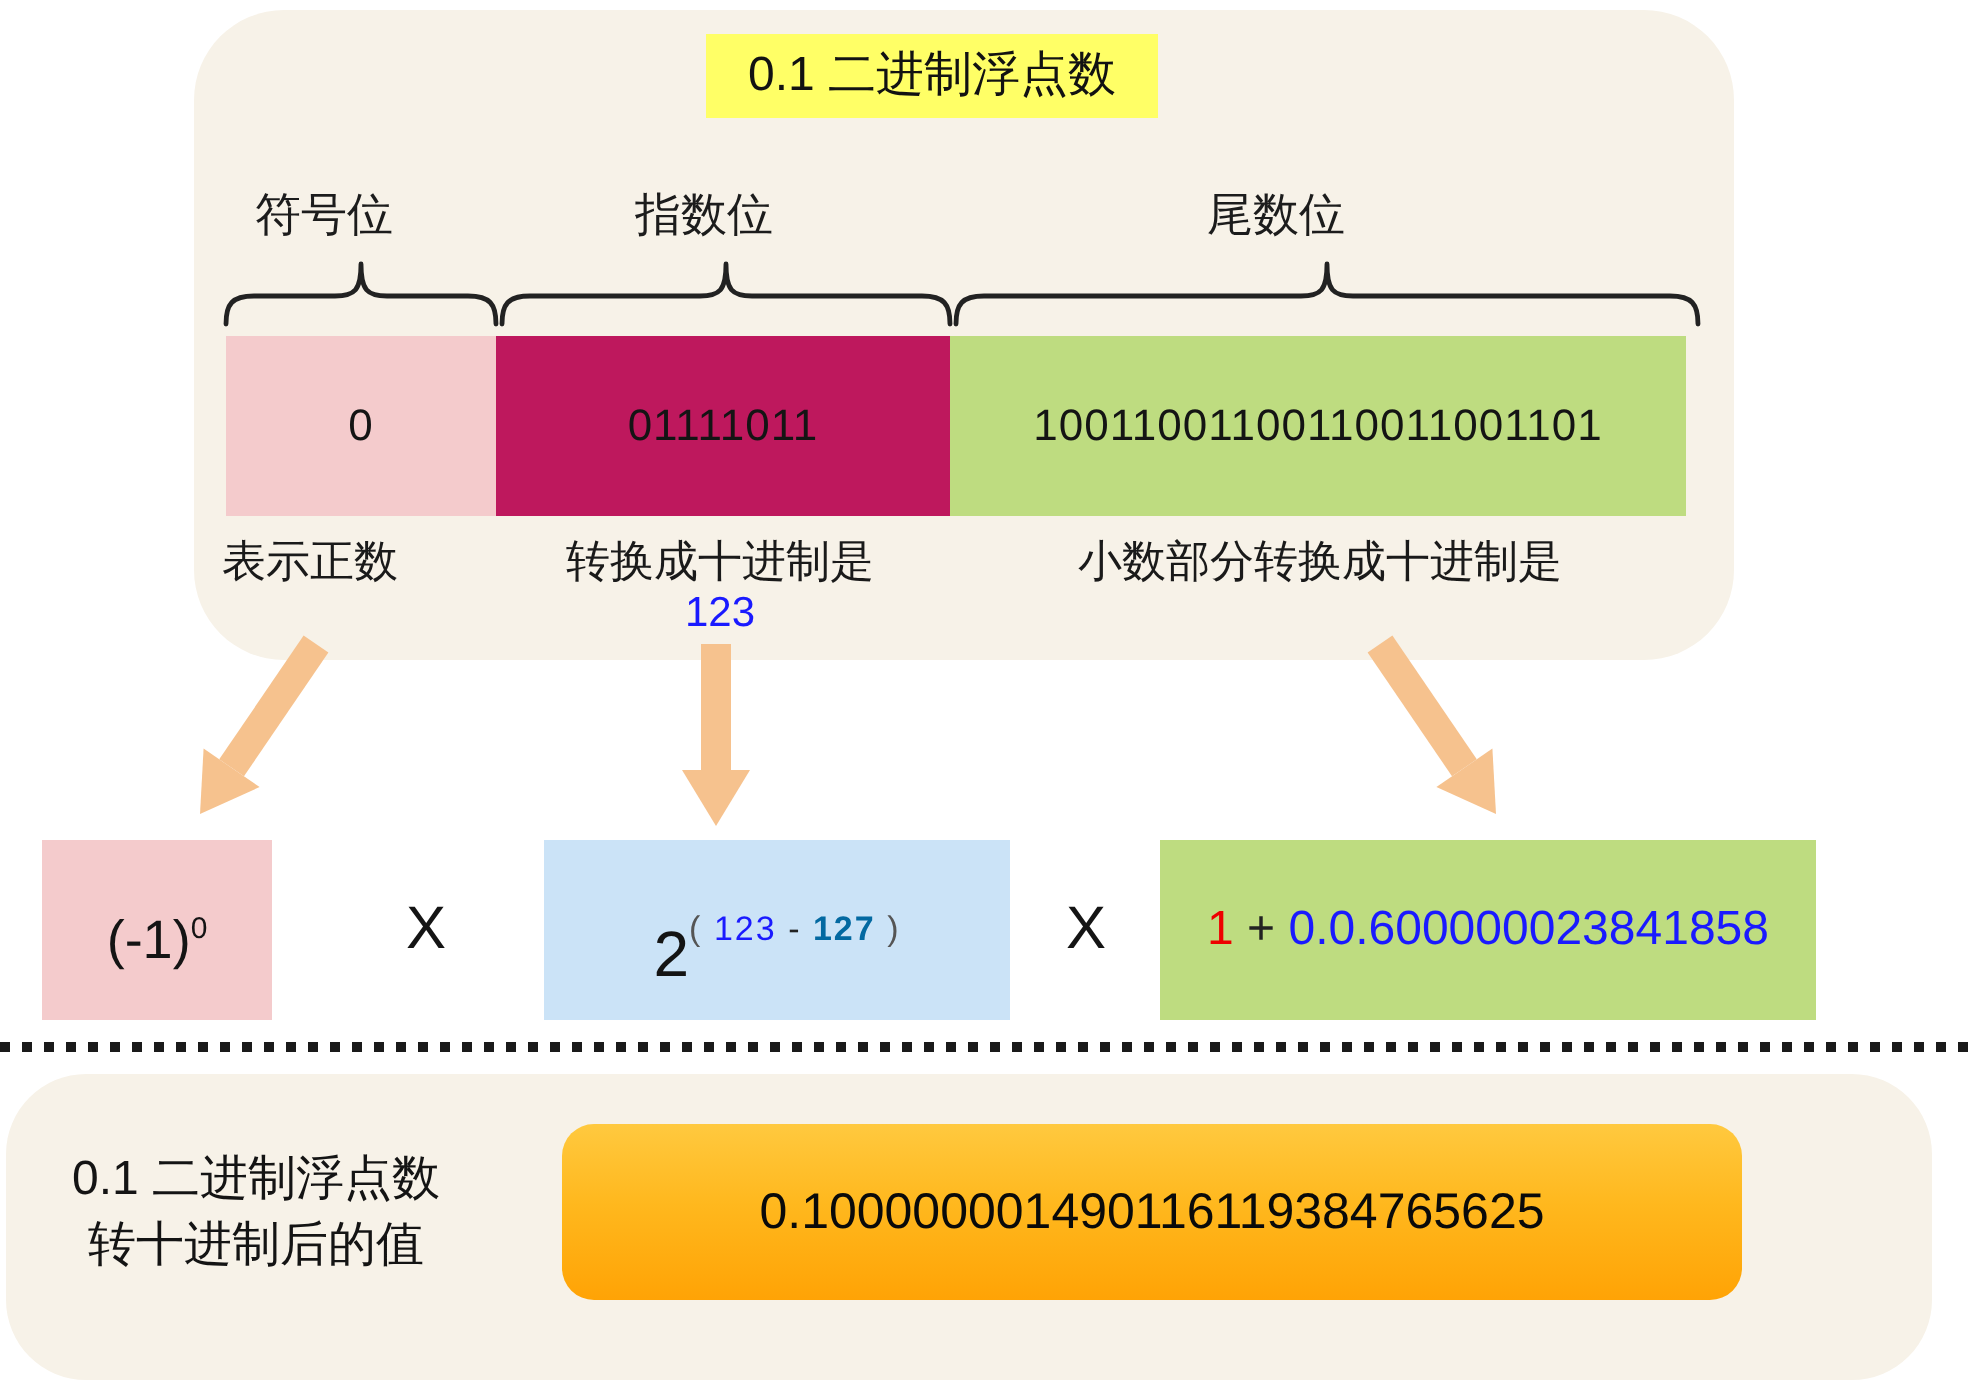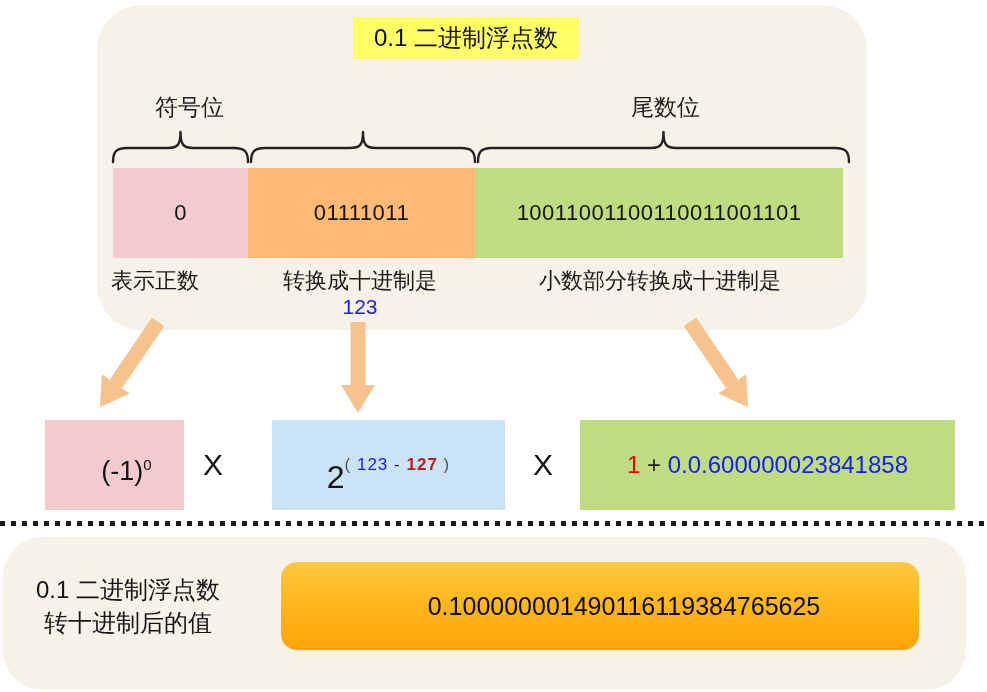--- a/index.html
+++ b/index.html
@@ -11,78 +11,79 @@
     text-decoration:underline;
   }
   .panel{position:absolute;background:#f7f2e8;}
   .top-panel{left:97px;top:5px;width:770px;height:325px;border-radius:45px;}
   .bottom-panel{left:3px;top:537px;width:963px;height:153px;border-radius:40px;}
   .title-highlight{
     position:absolute;left:353px;top:17px;width:226px;height:42px;
     background:#ffff66;text-align:center;line-height:42px;
     font-size:24px;color:#121212;
   }
-  .field-label{position:absolute;top:92px;width:124px;text-align:right;font-size:23px;color:#1c1c1c;}
+  .field-label{position:absolute;top:92px;width:124px;text-align:center;font-size:23px;color:#1c1c1c;}
   .lbl-sign{left:100px;}
   .lbl-exp{left:290px;}
   .lbl-man{left:576px;}
   .braces{position:absolute;left:97px;top:126px;width:770px;height:40px;}
   .bit-box{position:absolute;top:168px;height:90px;line-height:90px;text-align:center;font-size:22px;letter-spacing:.5px;color:#141414;}
   .box-sign{left:113px;width:135px;background:#f4cbcc;}
-  .box-exp{left:248px;width:227px;background:#fdba74;}
+  .box-exp{left:248px;width:227px;background:#be185d;}
   .box-man{left:475px;width:368px;background:#bedc80;}
   .note{position:absolute;top:266px;text-align:center;font-size:22px;color:#1a1a1a;}
   .note-1{left:95px;width:120px;}
   .note-2{left:260px;width:200px;}
   .note-3{left:510px;width:300px;}
   .note-val{position:absolute;top:295px;text-align:center;font-size:21px;color:#1a1aff;}
   .val-2{left:260px;width:200px;}
   .val-3{left:510px;width:300px;}
   .arrows{position:absolute;left:0;top:315px;width:987px;height:105px;}
   .f-box{position:absolute;top:420px;height:90px;line-height:90px;text-align:center;}
-  .f-sign{left:45px;width:115px;background:#f4cbcc;font-size:27px;color:#141414;padding-left:24px;}
+  .f-sign{left:21px;width:115px;background:#f4cbcc;font-size:27px;color:#141414;}
   .f-exp{left:272px;width:233px;background:#cbe3f7;}
-  .f-man{left:580px;width:375px;background:#bedc80;font-size:24px;}
+  .f-man{left:580px;width:328px;background:#bedc80;font-size:24px;}
   .mult{position:absolute;top:420px;width:50px;height:90px;line-height:90px;text-align:center;font-size:30px;color:#141414;}
   .mult-1{left:188px;}
   .mult-2{left:518px;}
   .sup{vertical-align:super;font-size:15px;}
   .exp-base{font-size:32px;color:#141414;}
   .exp-sup{vertical-align:18px;font-size:17px;letter-spacing:1px;}
   .c-paren{color:#555;}
   .c-blue{color:#1a1aff;}
   .c-dash{color:#222;}
-  .c-red{color:#b91c1c;font-weight:bold;}
+  .c-red{color:#0369a1;font-weight:bold;}
   .man-one{color:#ee0000;}
   .man-plus{color:#222;}
   .man-frac{color:#1a1aff;}
   .dotted-line{
     position:absolute;left:0;top:521px;width:987px;height:5px;
     background:repeating-linear-gradient(90deg,#1a1a1a 0 5px,transparent 5px 11px);
   }
   .result-label{
     position:absolute;left:18px;top:573px;width:220px;
     text-align:center;font-size:24px;line-height:33px;color:#141414;font-weight:500;
   }
   .result-box{
     position:absolute;left:281px;top:562px;width:590px;height:88px;border-radius:16px;
     background:linear-gradient(180deg,#ffc93f 0%,#ffb81e 45%,#ffa305 100%);
-    text-align:center;line-height:88px;font-size:25px;color:#0a0a0a;padding-left:48px;
+    text-align:center;line-height:88px;font-size:25px;color:#0a0a0a;
   }
 </style>
 </head>
 <body>
 
 <div class="canvas">
 
   <div class="panel top-panel"></div>
 
   <div class="title-highlight">0.1 二进制浮点数</div>
 
   <div class="field-label lbl-sign">符号位</div>
+  <div class="field-label lbl-exp">指数位</div>
   <div class="field-label lbl-man">尾数位</div>
 
   <svg class="braces" viewBox="0 0 770 40">
     <g fill="none" stroke="#222" stroke-width="2.4" stroke-linecap="round" stroke-linejoin="round">
       <path d="M16,36 C16,26 19,22 30,22 L70.5,22 C80.5,22 83.5,19 83.5,6 C83.5,19 86.5,22 96.5,22 L137,22 C148,22 151,26 151,36"></path>
       <path d="M154,36 C154,26 157,22 168,22 L253,22 C263,22 266,19 266,6 C266,19 269,22 279,22 L364,22 C375,22 378,26 378,36"></path>
       <path d="M381,36 C381,26 384,22 395,22 L553.5,22 C563.5,22 566.5,19 566.5,6 C566.5,19 569.5,22 579.5,22 L738,22 C749,22 752,26 752,36"></path>
     </g>
   </svg>
 

